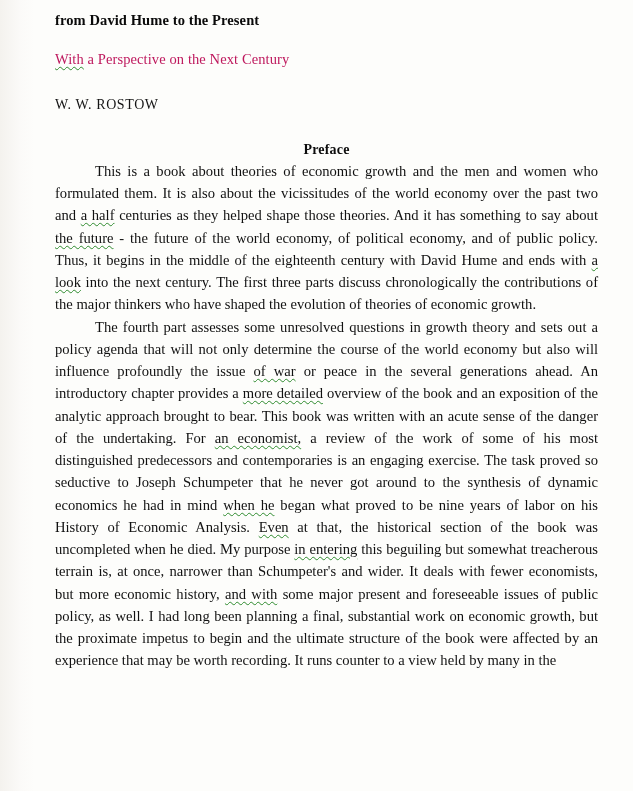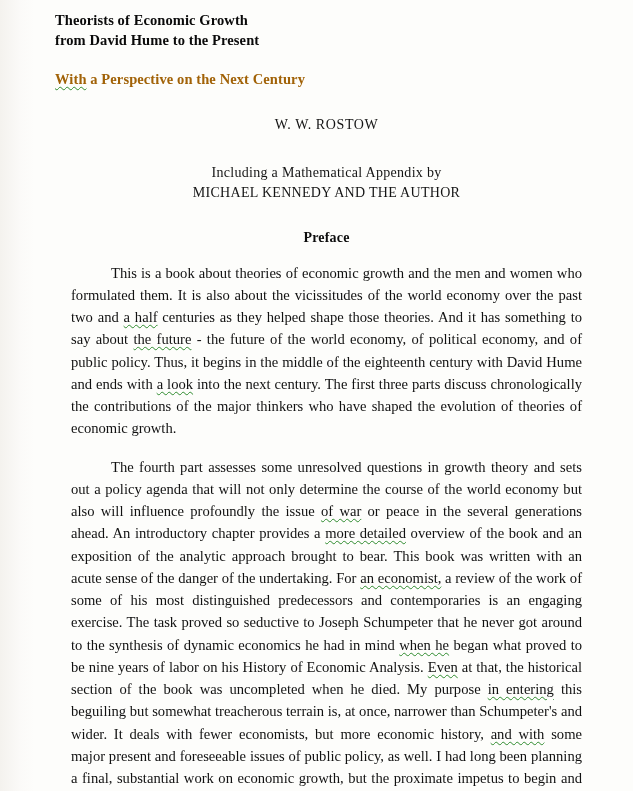--- a/index.html
+++ b/index.html
@@ -45,30 +45,29 @@
   .title-block {
     font-weight: bold;
     font-size: 14.5px;
     line-height: 1.38;
     letter-spacing: 0.1px;
     color: #0a0a0a;
   }
   .title-line { white-space: pre; }
 
   .subtitle {
-    font-weight: bold;
+    font-weight: normal;
     font-size: 14.5px;
     margin-top: 21px;
     letter-spacing: 0.1px;
-    color: #a16207;
+    color: #be185d;
   }
 
   
   .centered {
-    text-align: center;
     font-size: 14px;
     line-height: 1.42;
     color: #141414;
   }
   .author-line { margin-top: 27px; letter-spacing: 0.6px; }
   .appendix-block { margin-top: 28px; }
   .appendix-line-1 { letter-spacing: 0.3px; }
   .appendix-line-2 { letter-spacing: 0.3px; }
   .publisher-block { margin-top: 27px; }
   .publisher-line-1 { letter-spacing: 0.3px; }
@@ -85,21 +84,21 @@
 
   .body-text {
     margin-top: 2px;
     font-size: 14.6px;
     line-height: 1.525;
     text-align: justify;
     text-justify: inter-word;
     color: #111111;
   }
   .body-text p {
-    margin: 16px;
+    margin: 0;
     text-indent: 40px;
   }
   .body-text p + p { margin-top: 0; }
 
   .ital { }
 
   
   .sq {
     text-decoration: underline;
     text-decoration-style: wavy;
@@ -108,32 +107,27 @@
     text-underline-offset: 2px;
   }
 </style>
 </head>
 <body>
 
 <div id="page">
   <div class="content">
 
     <div class="title-block">
-      <div class="title-line">Theorists of Economic Growth</div>
       <div class="title-line">from David Hume to the Present</div>
     </div>
 
     <div class="subtitle"><span class="sq">With</span><span> a Perspective  on the Next Century</span></div>
 
     <div class="centered author-line">W. W. ROSTOW</div>
 
-    <div class="centered appendix-block">
-      <div class="appendix-line-1">Including a Mathematical  Appendix by</div>
-      <div class="appendix-line-2">MICHAEL KENNEDY AND THE AUTHOR</div>
-    </div>
 
     <div class="centered publisher-block">
     </div>
 
     <div class="preface-heading">Preface</div>
 
     <div class="body-text">
 
       <p><span>This is a book about theories of economic growth and the men and women who formulated them. It is also about the vicissitudes of the world economy over the past two and </span><span class="sq">a  half</span><span> centuries as they helped shape those theories. And it has something to say about </span><span class="sq">the  future</span><span> - the future of the world economy, of political economy, and of public policy.  Thus, it begins in the middle of the eighteenth century with David Hume and ends with </span><span class="sq">a  look</span><span> into the next century. The first three parts discuss chronologically the contributions of the major thinkers who have shaped the evolution of theories of economic growth.</span></p>
 

